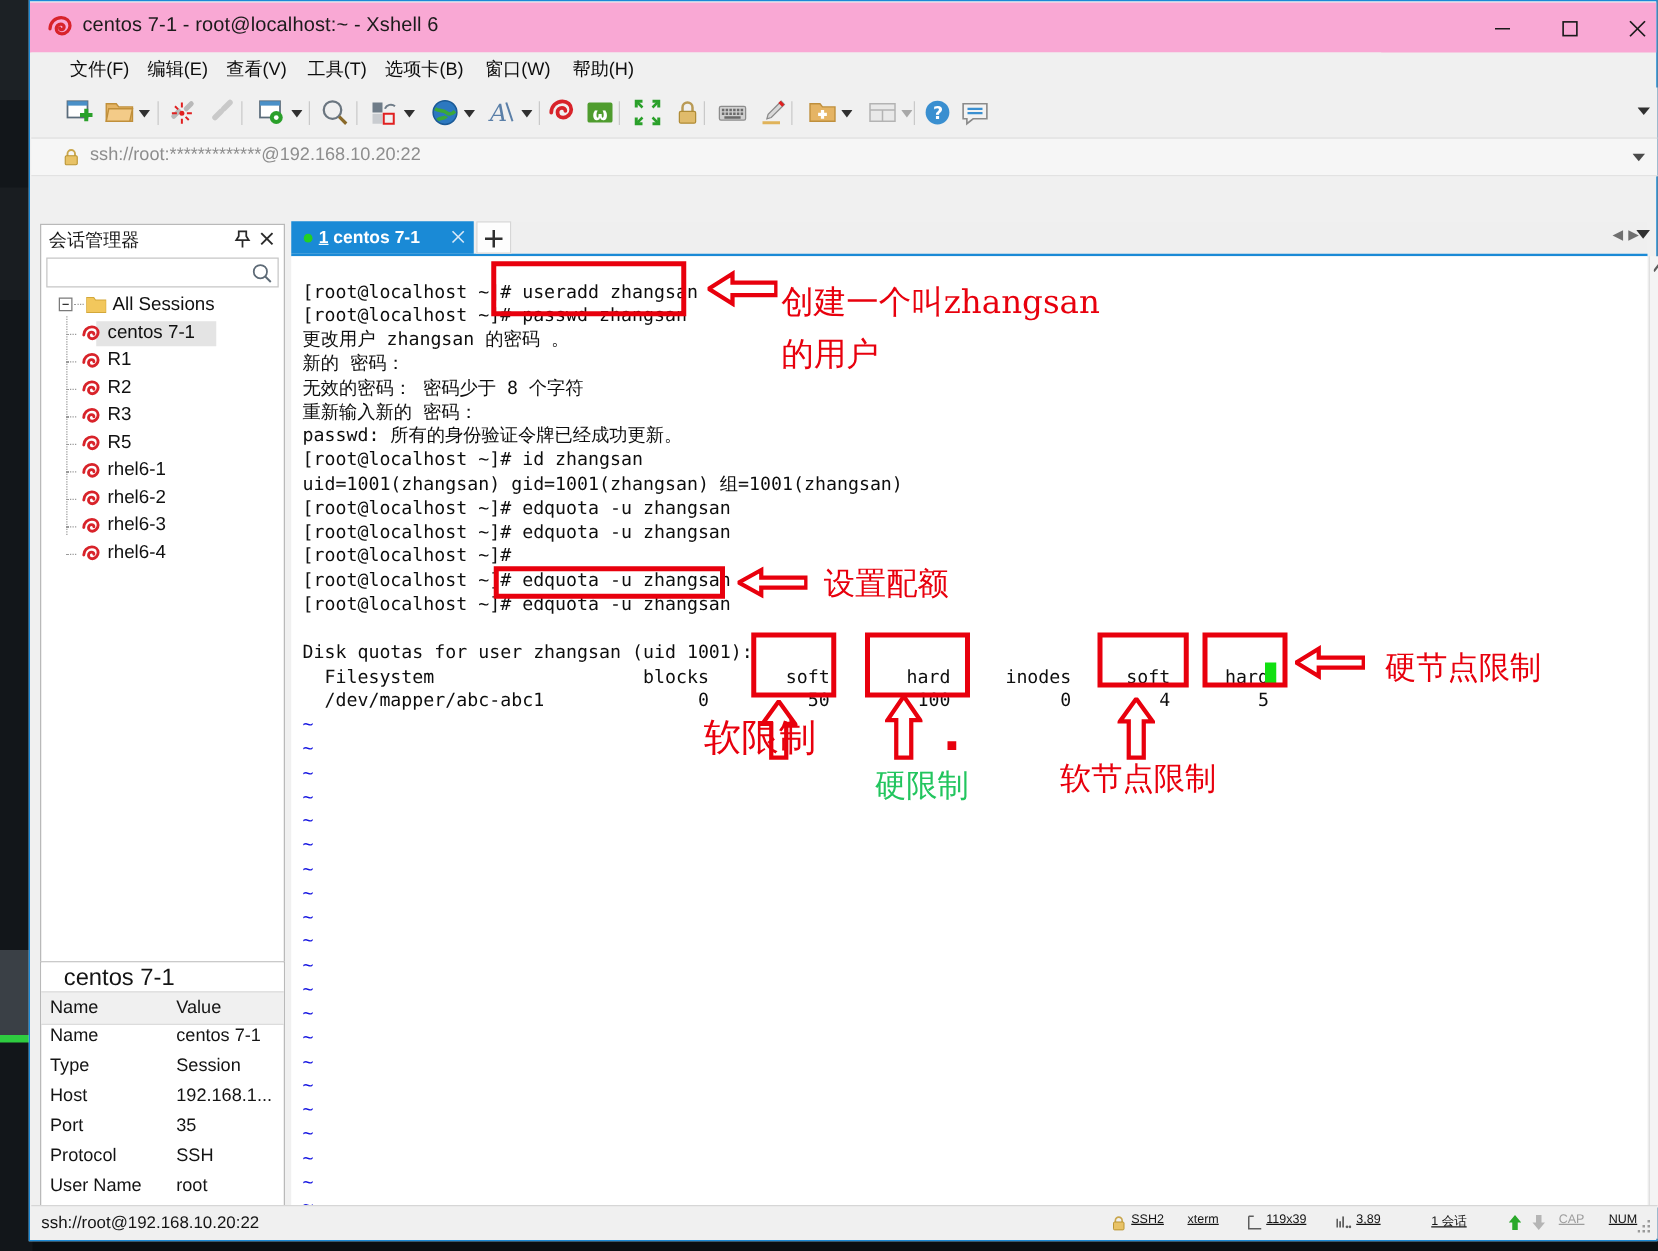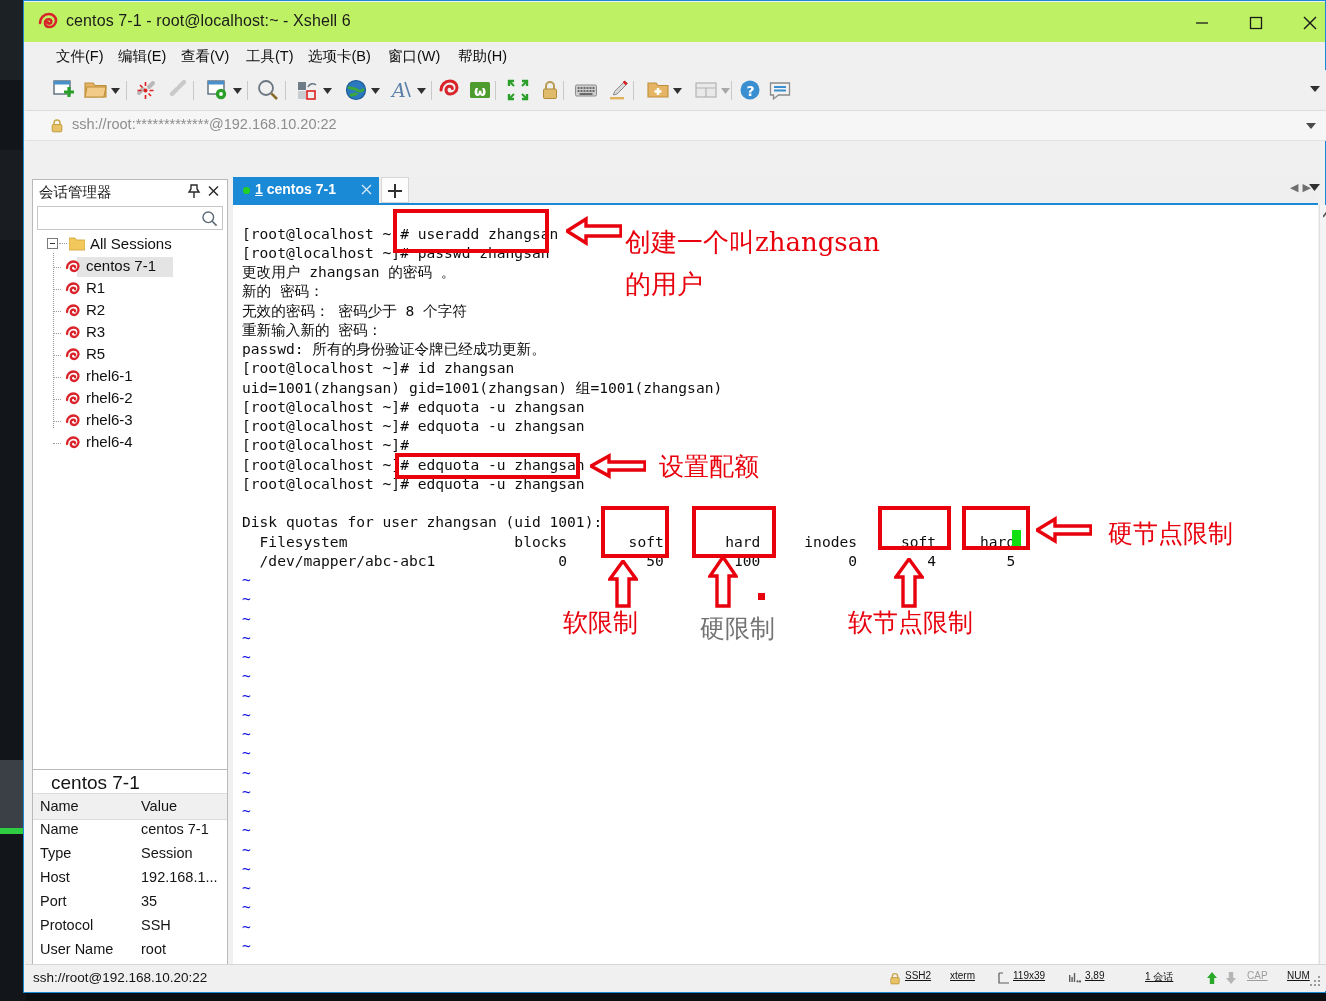--- a/index.html
+++ b/index.html
@@ -16,21 +16,21 @@
   #desktop-backdrop .dk3{position:absolute;left:0;top:828px;width:26px;height:6px;background:#2ecc40;}
   #desktop-backdrop .dk4{position:absolute;left:0;top:760px;width:26px;height:68px;background:#3a4046;}
 
   
   #xshell-window{
     position:absolute;left:23px;top:0;width:1303px;height:993px;
     background:#f0f0f0;border:1px solid #1a8ad6;box-sizing:border-box;
   }
 
   
-  #title-bar{position:absolute;left:0;top:1px;width:1301px;height:40px;background:#bef264;}
+  #title-bar{position:absolute;left:0;top:1px;width:1301px;height:40px;background:#f9a8d4;}
   #title-bar .tb-icon{position:absolute;left:13px;top:9px;width:22px;height:22px;}
   #title-bar .tb-text{position:absolute;left:42px;top:10px;font-size:16px;color:#1b1b1b;letter-spacing:.1px;}
   .winbtn{position:absolute;top:1px;width:46px;height:40px;cursor:default;}
   .winbtn svg{position:absolute;left:50%;top:50%;transform:translate(-50%,-50%);}
   #btn-min{left:1155px;} #btn-max{left:1209px;} #btn-close{left:1263px;}
 
   
   #menu-bar{position:absolute;left:1px;top:41px;width:1080px;height:28px;background:#f0f0f0;}
   .menu-item{position:absolute;top:4px;height:21px;font-size:14.5px;color:#0d0d0d;padding:0 3px;line-height:21px;white-space:nowrap;}
 
@@ -644,17 +644,17 @@
   </svg>
   <svg id="arr5" style="position: absolute; left: 894px; top: 558px; width: 30px; height: 50px;" viewBox="0 0 30 50">
     <path d="M15 1 L28 19 L21 19 L21 48 L9 48 L9 19 L2 19 Z" fill="#fff" stroke="#e8000d" stroke-width="3.4" stroke-linejoin="miter"></path>
   </svg>
 
   <div class="anno-dot" style="left:758px;top:593px;width:7px;height:7px"></div>
 
   <div class="anno-text" id="alab0" style="left: 625px; top: 221px; font-size: 26px; line-height: 42px; color: rgb(232, 0, 13);">创建一个叫zhangsan
 的用户</div>
   <div class="anno-text" id="alab1" style="left: 659px; top: 451px; font-size: 25px; line-height: 32px; color: rgb(232, 0, 13);">设置配额</div>
-  <div class="anno-text" id="alab2" style="left: 563px; top: 607px; font-size: 25px; line-height: 32px; color: rgb(232, 0, 13);">软限制</div>
-  <div class="anno-text" id="alab3" style="left: 700px; top: 613px; font-size: 25px; line-height: 32px; color: #737373;">硬限制</div>
+  <div class="anno-text" id="alab2" style="left: 563px; top: 575px; font-size: 30px; line-height: 32px; color: rgb(232, 0, 13);">软限制</div>
+  <div class="anno-text" id="alab3" style="left: 700px; top: 613px; font-size: 25px; line-height: 32px; color: #22c55e;">硬限制</div>
   <div class="anno-text" id="alab4" style="left: 848px; top: 607px; font-size: 25px; line-height: 32px; color: rgb(232, 0, 13);">软节点限制</div>
   <div class="anno-text" id="alab5" style="left: 1108px; top: 512px; font-size: 25px; line-height: 44px; color: rgb(232, 0, 13); width: 160px;">硬节点限制</div>
 </div>
 
 </body></html>

